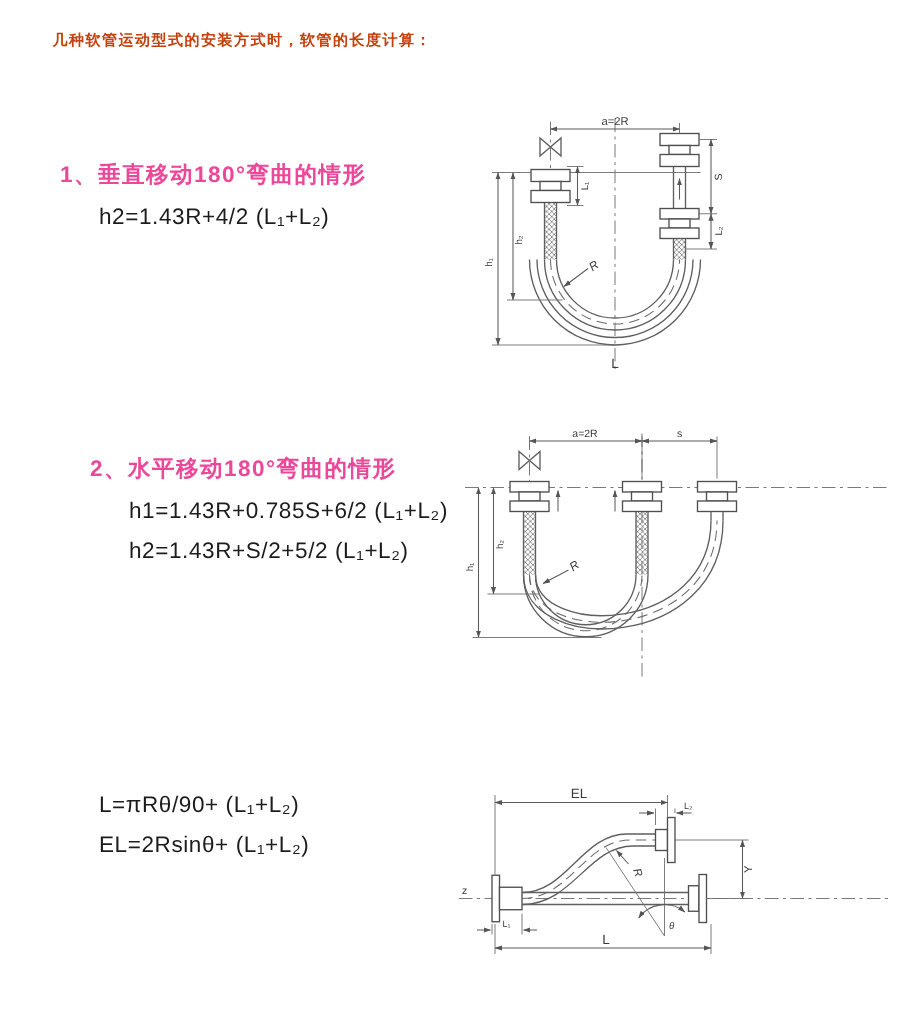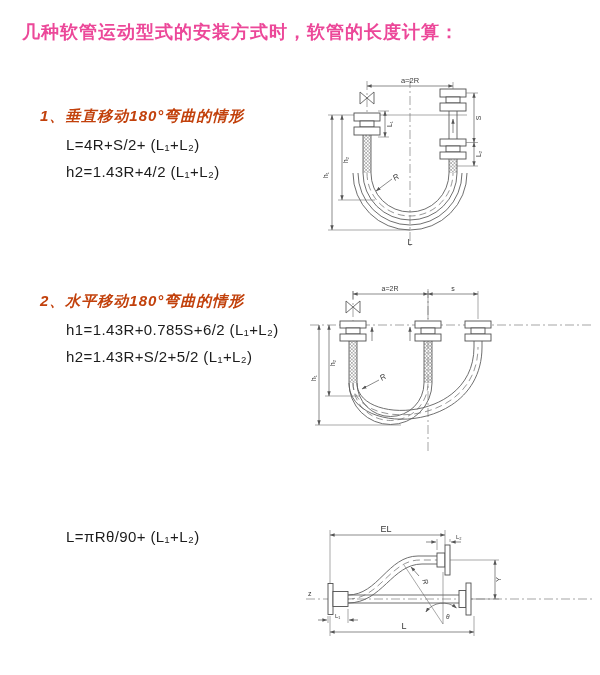--- a/index.html
+++ b/index.html
@@ -3,31 +3,31 @@
 <meta charset="utf-8">
 <style>
   html,body{margin:0;padding:0;}
   body{
     width:600px;height:675px;position:relative;overflow:hidden;
     background:#ffffff;
     font-family:"Liberation Sans","DejaVu Sans",sans-serif;
     color:#1f1f1f;
   }
   .doc-title{
-    position:absolute;left:22px;top:20px;
-    font-size:18px;font-weight:bold;letter-spacing:1px;color:#ec4899;
+    position:absolute;left:35px;top:20px;
+    font-size:10px;font-weight:bold;letter-spacing:1px;color:#c2410c;
   }
   .sec{position:absolute;left:40px;}
-  .sec-heading{font-size:15px;font-weight:bold;letter-spacing:1px;color:#c2410c;font-style:italic;}
+  .sec-heading{font-size:15px;font-weight:bold;letter-spacing:1px;color:#ec4899;}
   .formula{
     margin-left:26px;margin-top:10px;
     font-size:15px;letter-spacing:0.4px;color:#1c1c1c;white-space:pre;
   }
   #sec1{top:107px;}
-  #sec2{top:292px;}
+  #sec2{top:303px;margin-left:20px;}
   #sec3{top:518px;}
   .diagram{position:absolute;}
   #d1{left:310px;top:73px;}
   #d2{left:306px;top:283px;}
   #d3{left:298px;top:520px;}
   svg{display:block;}
   svg text{
     font-family:"Liberation Sans","DejaVu Sans",sans-serif;
     fill:#3a3a3a;
   }
@@ -38,32 +38,32 @@
   .hdash{stroke:#6a6a6a;stroke-width:0.7;fill:none;stroke-dasharray:7 4;}
   .fit{fill:#ffffff;stroke:#4f4f4f;stroke-width:0.9;}
 </style>
 </head>
 <body>
 
 <div class="doc-title">几种软管运动型式的安装方式时，软管的长度计算：</div>
 
 <div class="sec" id="sec1">
   <div class="sec-heading">1、垂直移动180°弯曲的情形</div>
-  <div class="formula">L=4R+S/2+ (L₁+L₂)</div>
   <div class="formula">h2=1.43R+4/2 (L₁+L₂)</div>
 </div>
 
 <div class="sec" id="sec2">
   <div class="sec-heading">2、水平移动180°弯曲的情形</div>
   <div class="formula">h1=1.43R+0.785S+6/2 (L₁+L₂)</div>
   <div class="formula">h2=1.43R+S/2+5/2 (L₁+L₂)</div>
 </div>
 
 <div class="sec" id="sec3">
   <div class="formula">L=πRθ/90+ (L₁+L₂)</div>
+  <div class="formula">EL=2Rsinθ+ (L₁+L₂)</div>
 </div>
 
 <div class="diagram" id="d1">
 <svg width="288" height="190" viewBox="0 0 288 190">
   <defs>
     <marker id="ar1" viewBox="0 0 10 10" refX="9.5" refY="5" markerWidth="7" markerHeight="7" orient="auto-start-reverse">
       <path d="M0,1.5 L10,5 L0,8.5 z" fill="#555"></path>
     </marker>
     <pattern id="br1" width="3.4" height="3.4" patternUnits="userSpaceOnUse">
       <path d="M0,3.4 L3.4,0 M0,0 L3.4,3.4" stroke="#838383" stroke-width="0.55"></path>

